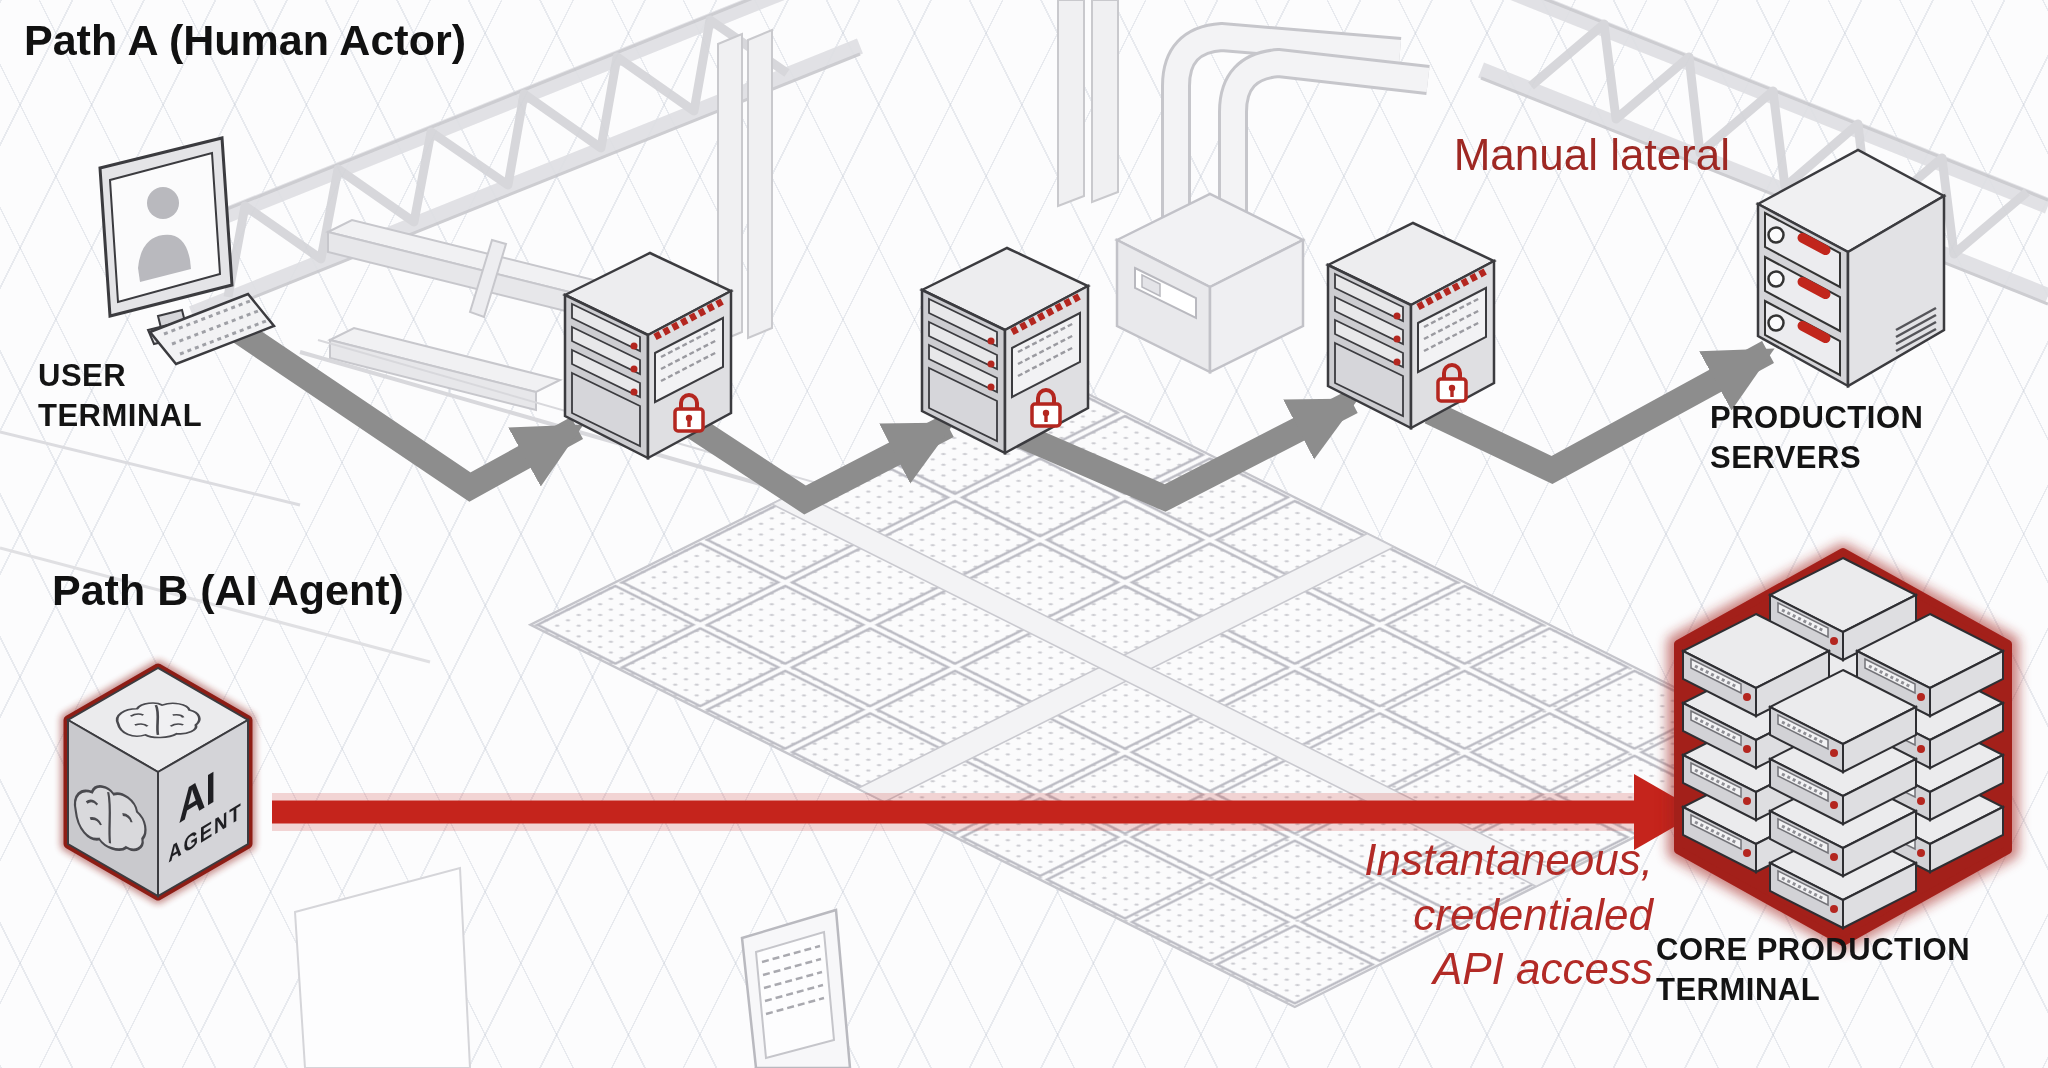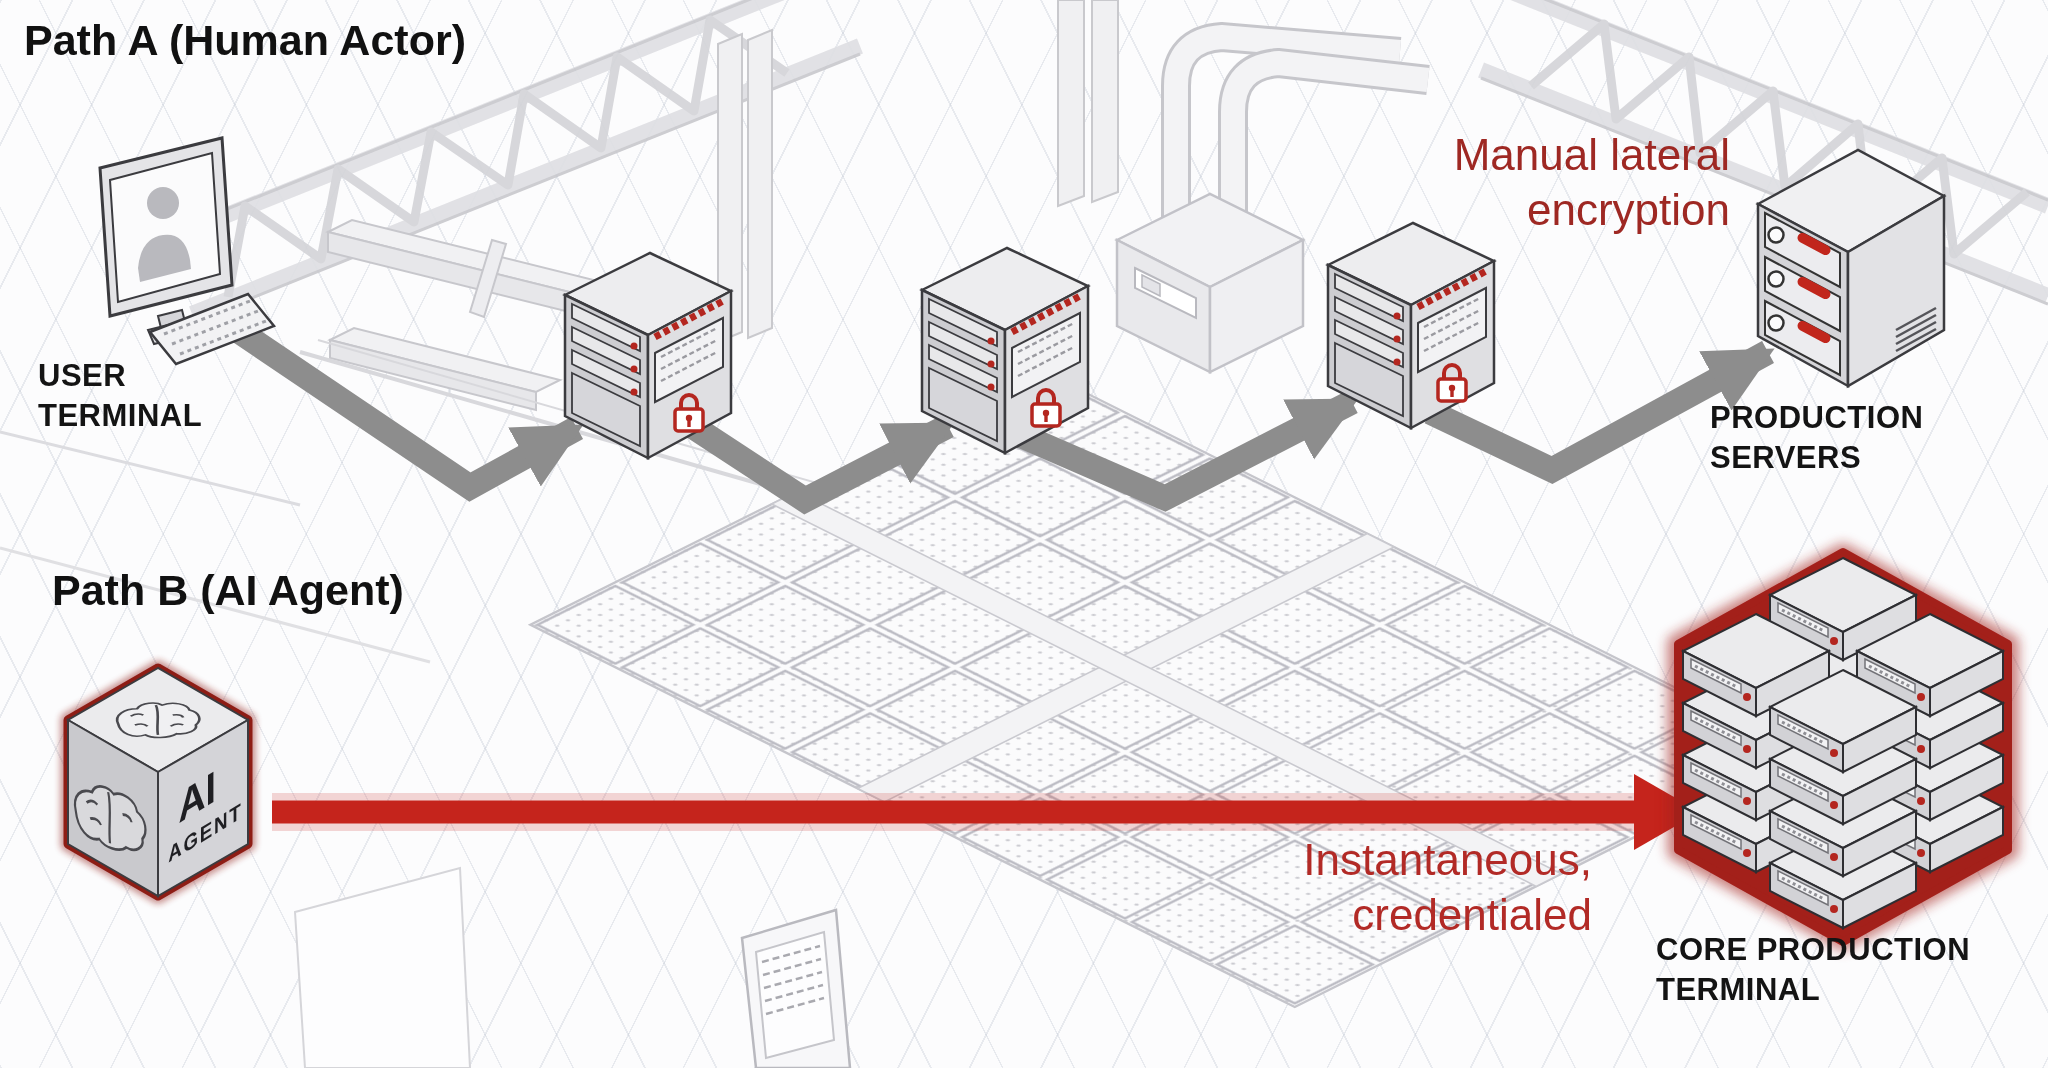--- a/index.html
+++ b/index.html
@@ -250,36 +250,36 @@
   <b>Path A</b><span class="rest"> (Human Actor)</span>
 </div>
 
 <div class="label node-label" style="left:38px;top:356px;width:264px;">
   <div>USER</div>
   <div>TERMINAL</div>
 </div>
 
 <div class="label annot annot-a" style="left:1375px;top:128px;width:355px;">
   <div>Manual lateral</div>
-  <div>encryption</div>
 </div>
 
 <div class="label node-label" style="left:1710px;top:398px;width:296px;">
   <div>PRODUCTION</div>
   <div>SERVERS</div>
 </div>
 
 <div class="label title" style="left:24px;top:566px;margin-left:28px;">
   <b>Path B</b><span class="rest"> (AI Agent)</span>
 </div>
 
 
-<div class="label annot annot-b" style="left:1234px;top:833px;width:358px;">
+<div class="label annot annot-b" style="left:1295px;top:833px;width:358px;font-style:italic;">
   <div>Instantaneous,</div>
   <div>credentialed</div>
+  <div>API access</div>
 </div>
 
 <div class="label node-label" style="left:1656px;top:930px;width:376px;">
   <div>CORE PRODUCTION</div>
   <div>TERMINAL</div>
 </div>
 
 </div>
 
 </body></html>

